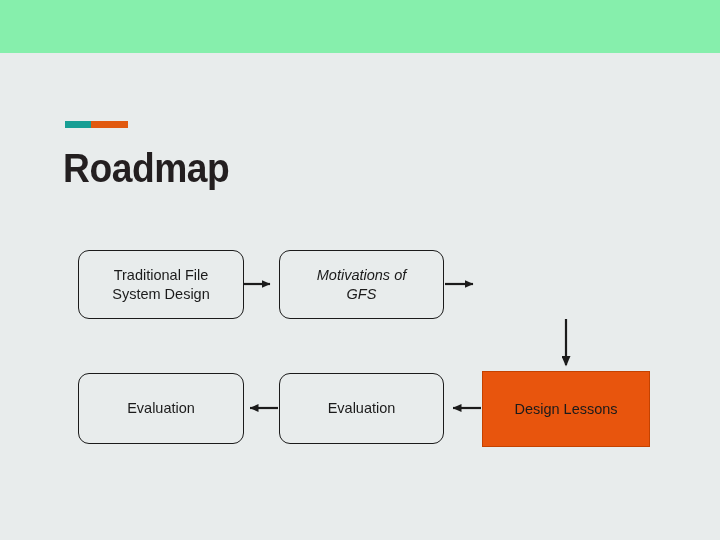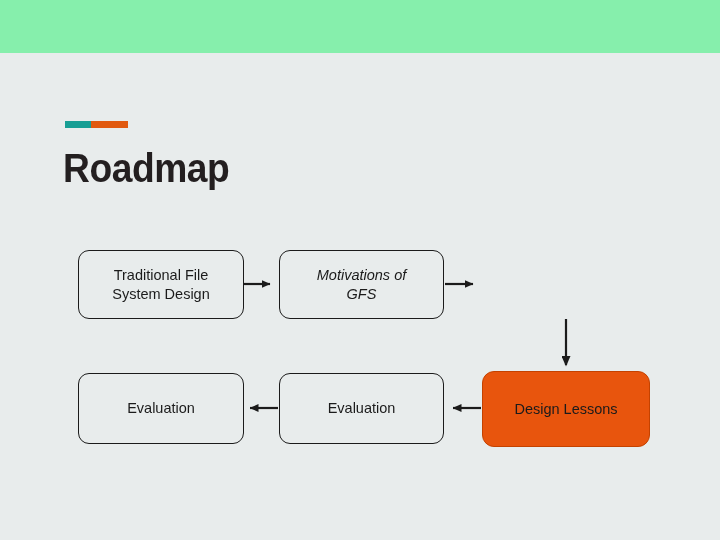--- a/index.html
+++ b/index.html
@@ -76,21 +76,21 @@
     text-align: center;
     font-size: 14.5px;
     color: #1b1b1b;
     line-height: 1.27;
     padding: 2px 6px;
     font-family: "Liberation Sans", sans-serif;
   }
   .node.highlight {
     background: #e8550d;
     border-color: #c44200;
-    border-radius: 12px;
+    border-radius: 0;
   }
   .node .node-label {
     display: block;
     width: 100%;
   }
   svg.connectors {
     position: absolute;
     left: 0;
     top: 0;
     width: 720px;

